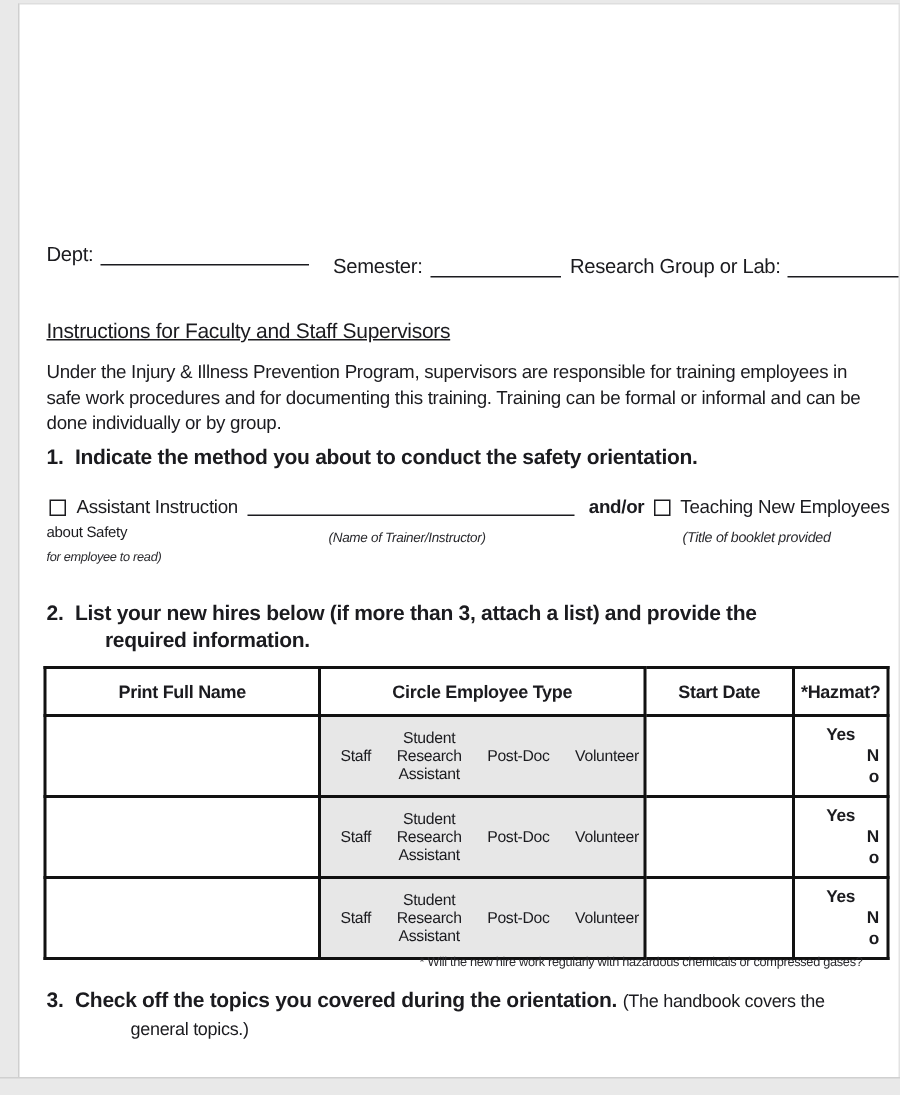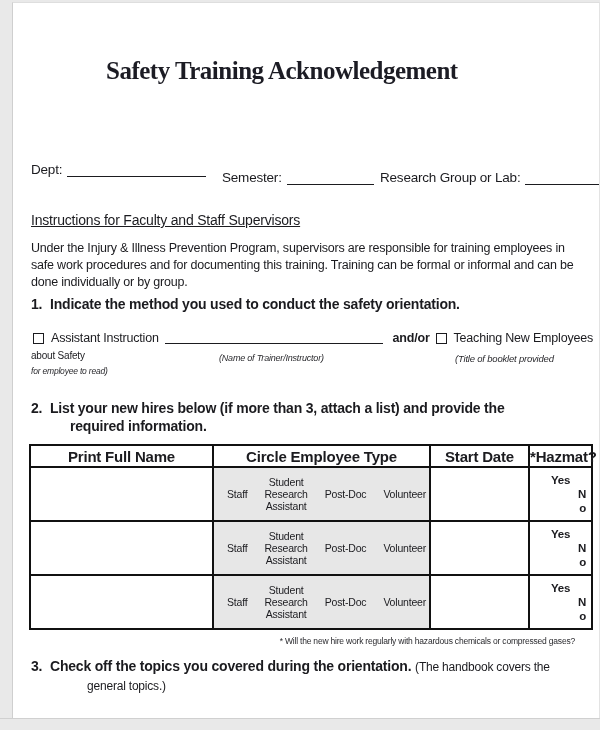--- a/index.html
+++ b/index.html
@@ -44,21 +44,21 @@
   }
   .cb-underline { flex:1 1 auto; border-bottom:1.5px solid #1b1b1f; height:14px; margin:0 10px 1px 6px; }
   .andor { font-weight:bold; margin-right:4px; }
   .hint { font-style:italic; font-size:9px; color:#2a2a2e; }
 
   table.hires {
     border-collapse:collapse; table-layout:fixed; width:562px;
     font-size:12px;
   }
   table.hires th, table.hires td { border:2px solid #111; padding:0; }
-  table.hires th { font-size:15px; font-weight:bold; height:22px; text-align:center; }
+  table.hires th { font-size:12px; font-weight:bold; height:32px; text-align:center; }
   table.hires td { height:54px; vertical-align:middle; }
   td.emp-cell { background:#e7e7e7; }
   .emp-flex {
     display:flex; align-items:center; justify-content:space-between;
     padding:0 3px 0 13px; font-size:10.5px; height:100%;
   }
   .emp-stack { text-align:center; line-height:12px; }
   .haz-cell { font-weight:bold; font-size:11.5px; line-height:14px; padding:2px 0; }
   .haz-yes { text-align:center; }
   .haz-n, .haz-o { text-align:right; padding-right:5px; }
@@ -72,41 +72,40 @@
   .bottom-strip {
     position:absolute; left:0; top:718px; width:600px; height:12px;
     background:#e9e9e9; border-top:1px solid #d0d0d0;
   }
 </style>
 </head>
 <body>
 
 <div class="page">
 
-  <div class="abs title" style="left:93px; top:54px;">Safety Training Acknowledgement</div>
 
   <div class="abs fieldgroup" style="left:18px; top:158px;">
     <span>Dept:</span>
     <span class="blank" style="width:139px;"></span>
   </div>
   <div class="abs fieldgroup" style="left:209px; top:166px;">
     <span>Semester:</span>
     <span class="blank" style="width:87px;"></span>
   </div>
   <div class="abs fieldgroup" style="left:367px; top:166px; right:0;">
     <span>Research Group or Lab:</span>
     <span class="blank" style="width:85px;"></span>
   </div>
 
   <div class="abs ul-heading" style="left:18px; top:209px;">Instructions for Faculty and Staff Supervisors</div>
   <div class="abs para" style="left:18px; top:237px; width:549px;">Under the Injury &amp; Illness Prevention Program, supervisors are responsible for training employees in safe work procedures and for documenting this training. Training can be formal or informal and can be done individually or by group.</div>
 
   <div class="abs numbered" style="left:18px; top:292px; width:555px;">
     <span class="num">1.</span>
-    <span>Indicate the method you used to conduct the safety orientation.</span>
+    <span>Indicate the method you about to conduct the safety orientation.</span>
   </div>
 
   <div class="abs" style="left:18px; top:327px; width:562px; height:52px; position:absolute;">
     <div class="cbrow">
       <span class="checkbox"></span>
       <span>Assistant Instruction</span>
       <span class="cb-underline"></span>
       <span class="andor">and/or</span>
       <span class="checkbox"></span>
       <span>Teaching New Employees</span>

